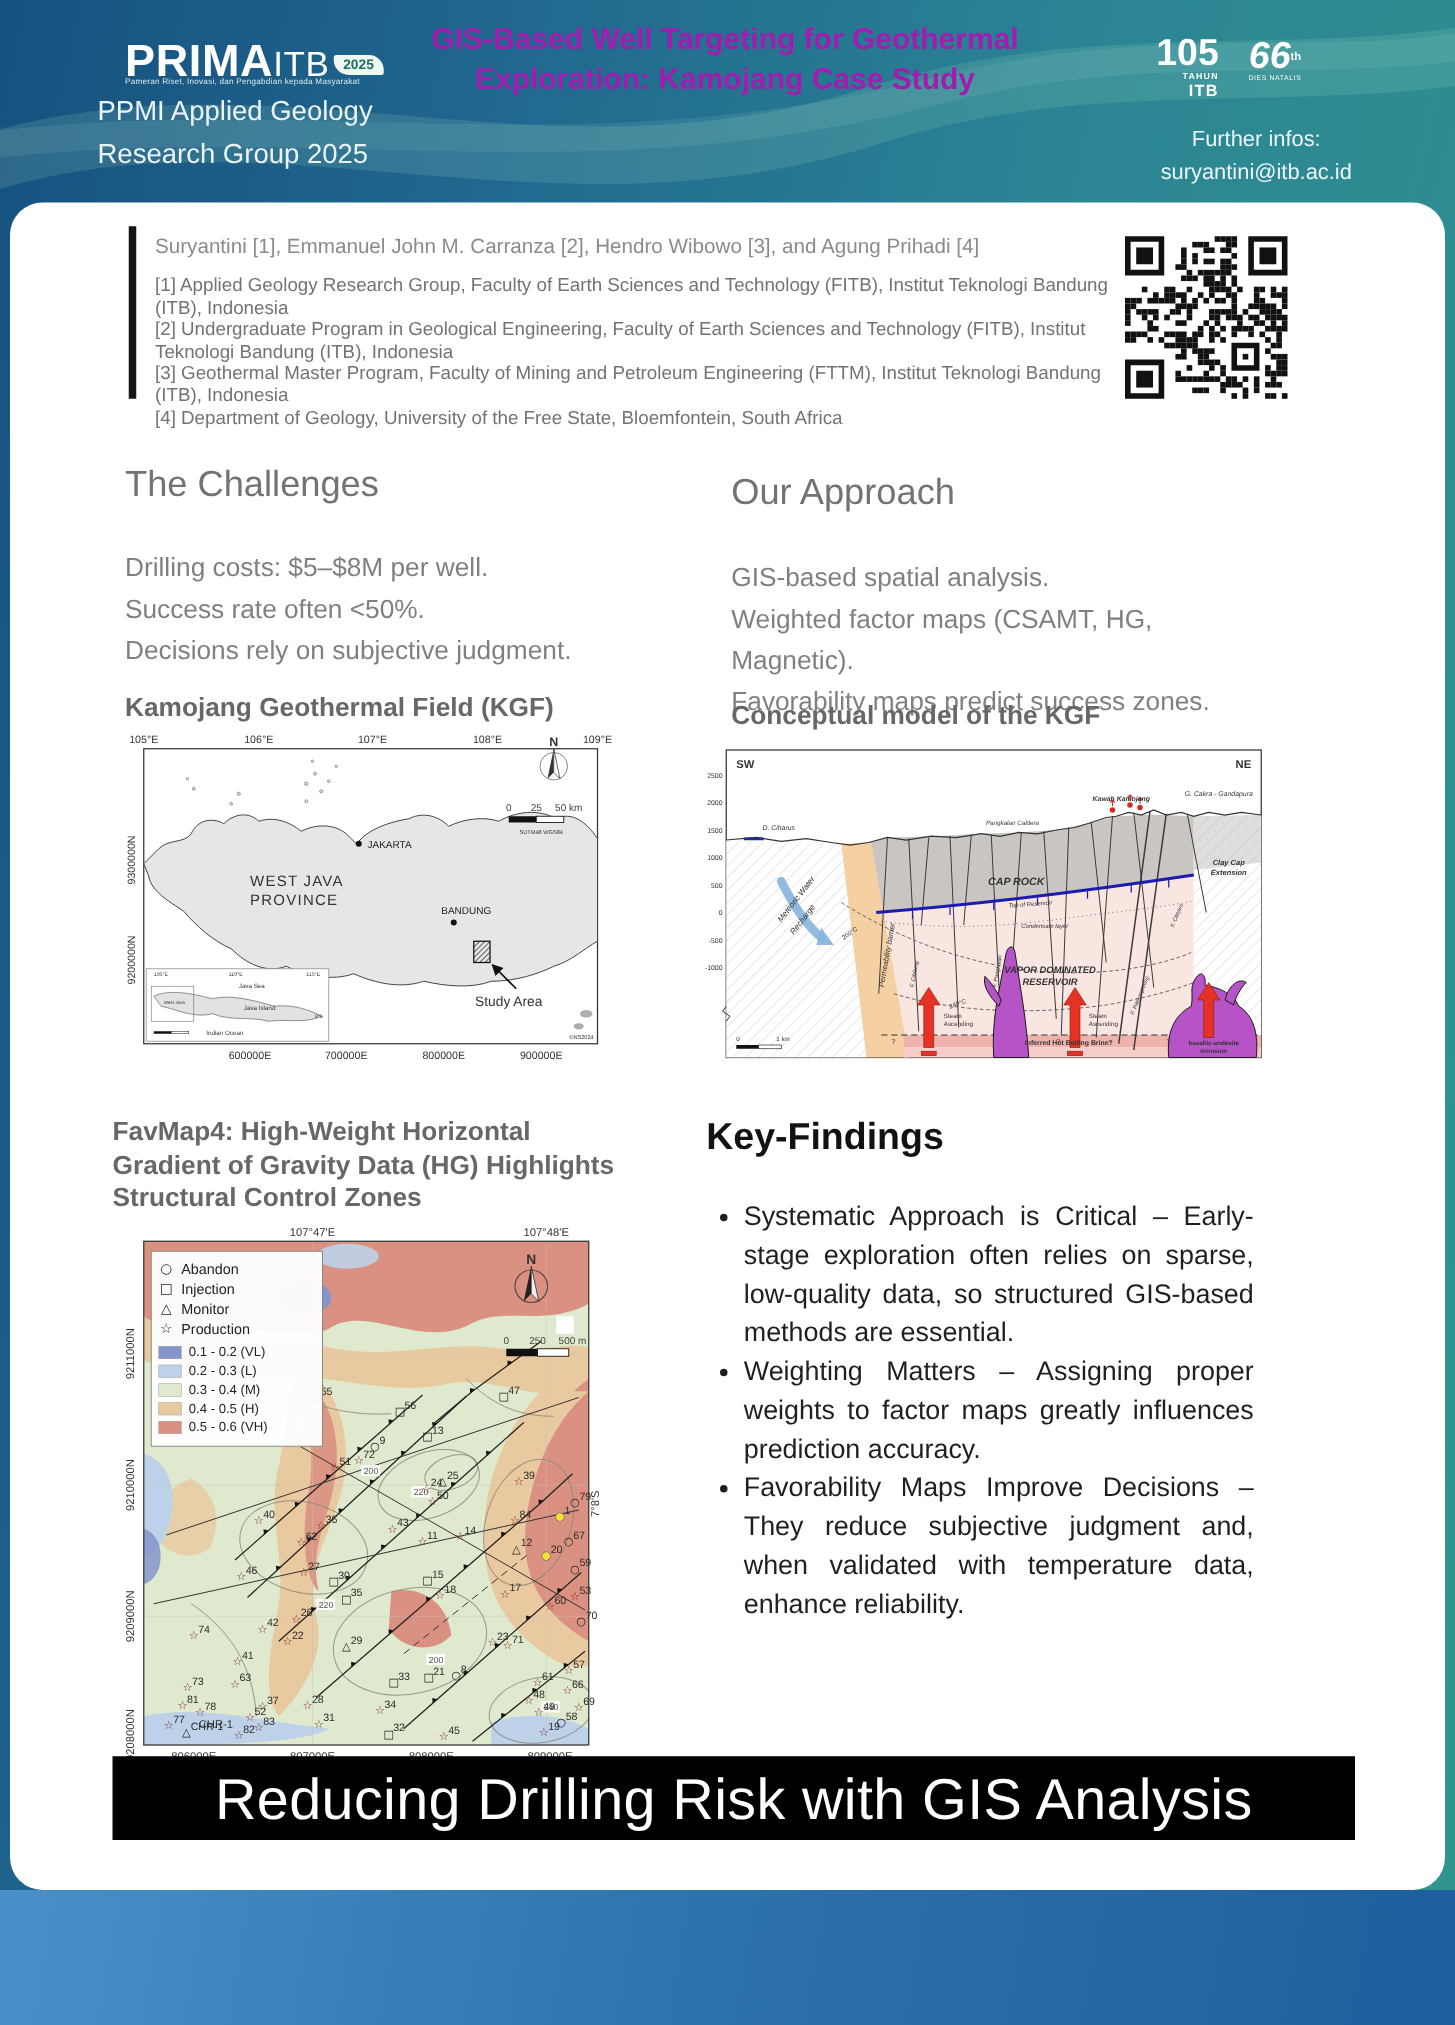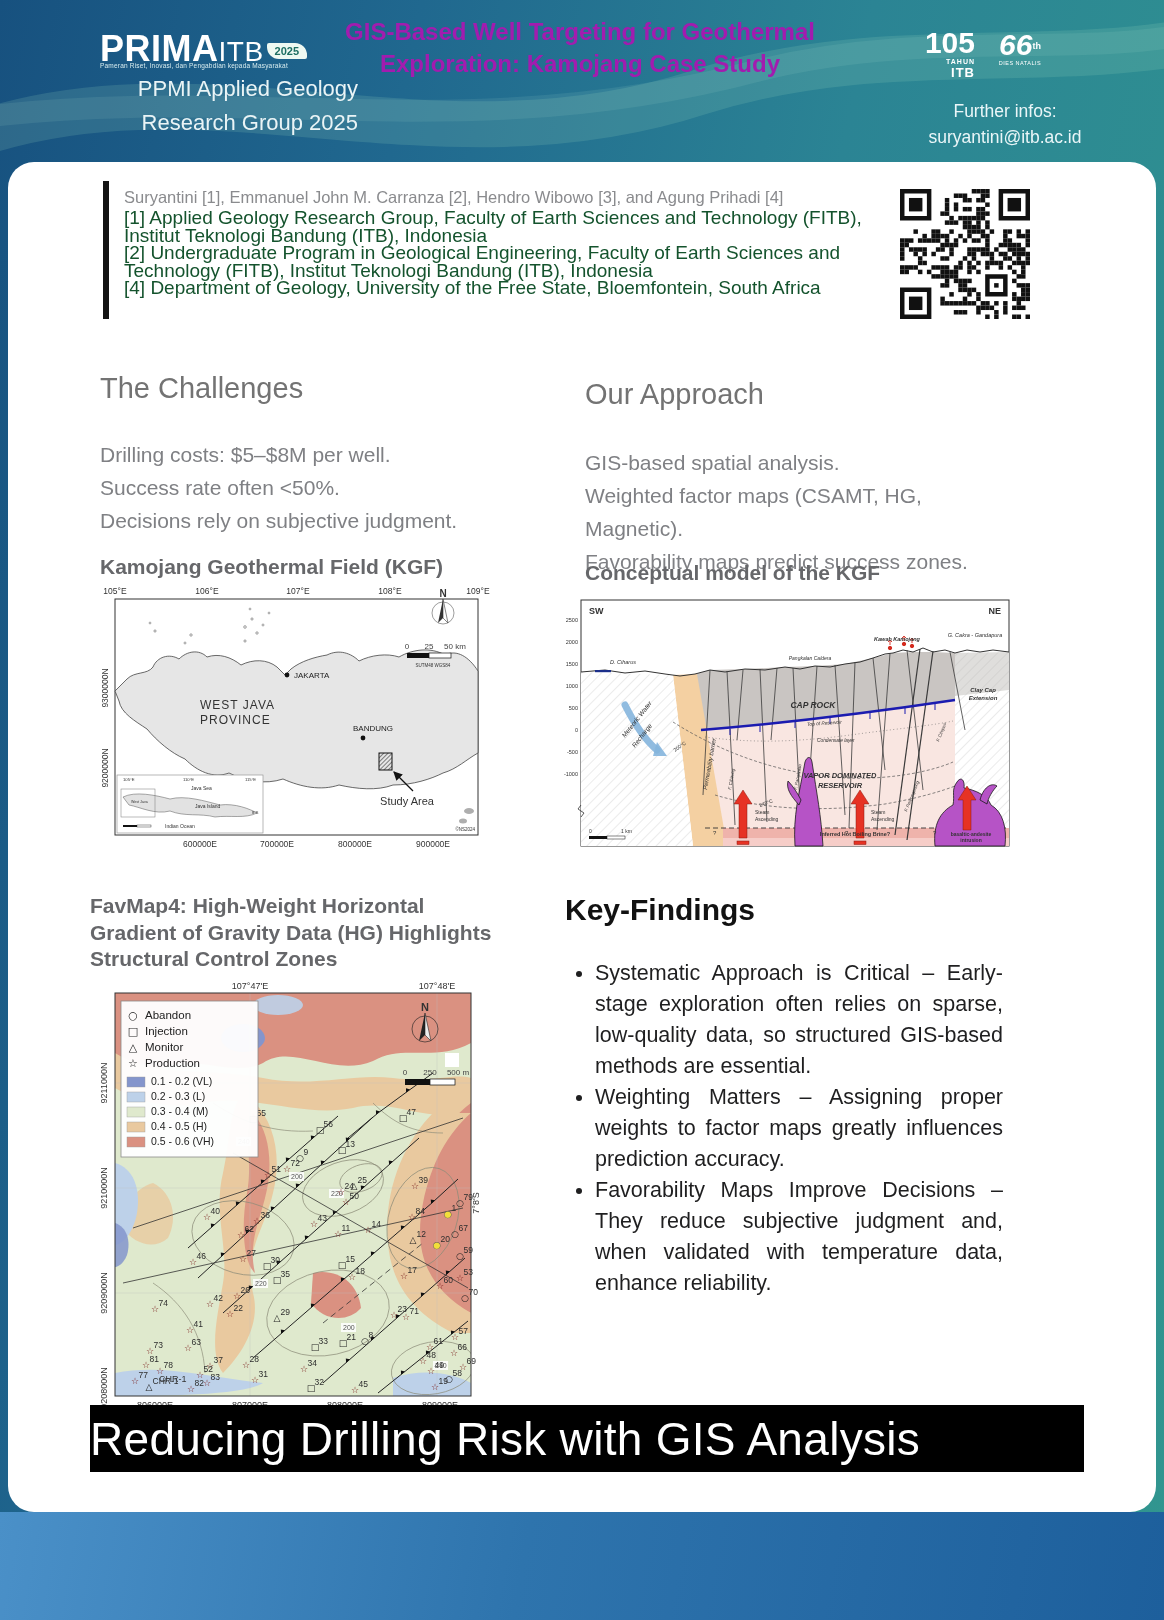--- a/index.html
+++ b/index.html
@@ -11,37 +11,37 @@
   }
   .abs{position:absolute}
   
   .header-wave{left:0;top:0;width:1164px;height:162px;pointer-events:none}
   .prima-logo{left:100px;top:28px;color:#fff;white-space:nowrap}
   .prima-strong{font-size:36px;font-weight:800;letter-spacing:.5px}
   .prima-light{font-size:28px;font-weight:300;letter-spacing:.5px}
   .prima-leaf{display:inline-block;background:#eef9f2;color:#1d6e62;font-size:11px;font-weight:700;
     padding:2px 8px;border-radius:2px 12px 2px 12px;vertical-align:super;margin-left:3px}
   .prima-tag{left:100px;top:62px;width:260px;font-size:6.5px;color:#d7ecef;letter-spacing:.2px}
-  .group-title{left:78px;top:72px;width:280px;text-align:right;color:#eaf4f6;font-size:22px;line-height:1.55}
+  .group-title{left:78px;top:72px;width:280px;text-align:left;color:#eaf4f6;font-size:22px;line-height:1.55}
   .poster-title{left:322px;top:16px;width:516px;text-align:center;color:#a21caf;font-size:24px;font-weight:700;line-height:1.32}
   .logo105{left:905px;top:28px;color:#fff;text-align:right;width:70px}
   .logo105 .big{font-size:30px;font-weight:800;line-height:1}
   .logo105 .small{font-size:7px;font-weight:700;letter-spacing:1px}
   .logo105 .itb{font-size:13px;font-weight:800;letter-spacing:1px}
   .logo66{left:985px;top:30px;color:#fff;width:70px;text-align:center}
   .logo66 .big{font-size:30px;font-weight:800;font-style:italic;line-height:1;display:inline-block}
   .logo66 .th{font-size:9px;font-weight:700;vertical-align:super}
   .logo66 .small{font-size:5.5px;letter-spacing:.5px;line-height:1.3}
   .contact{left:880px;top:98px;width:250px;text-align:center;color:#eaf6f8;font-size:17.5px;line-height:1.5}
   
   .card{left:8px;top:162px;width:1148px;height:1350px;background:#fff;border-radius:26px}
   
   .authors-bar{left:103px;top:181px;width:6px;height:138px;background:#141414}
   .authors-line{left:124px;top:188px;width:760px;font-size:16.5px;color:#8a8b8e}
-  .affils{left:124px;top:209px;width:776px;font-size:19px;color:#14532d;line-height:17.6px}
+  .affils{left:124px;top:220px;width:776px;font-size:15px;color:#737373;line-height:17.6px}
   .qr{left:900px;top:189px;width:130px;height:130px}
   
   .h-gray{font-size:29px;font-weight:400;color:#737373}
   .challenges-h{left:100px;top:372px}
   .approach-h{left:585px;top:378px}
   .body-lines{font-size:21px;color:#7f8084;line-height:33px}
   .challenges-b{left:100px;top:438px;width:420px}
   .approach-b{left:585px;top:446px;width:440px}
   .sub-title{font-size:21px;font-weight:700;color:#66676a}
   .kgf-t{left:100px;top:555px}
@@ -72,21 +72,21 @@
   .leg-cls{font-size:10.5px;fill:#222}
   .maplabel{font-size:8px;fill:#222}
   .it{font-style:italic}
   .model-label{font-size:5.5px;fill:#333}
   
   .kf-h{left:565px;top:893px;font-size:30px;font-weight:700;color:#121212}
   .kf-list{left:565px;top:958px;width:438px;font-size:21.5px;color:#1f1f20;line-height:31px;text-align:justify;
     list-style:disc;padding-left:30px}
   
   .banner{left:90px;top:1405px;width:994px;height:67px;background:#000;color:#fff;
-    display:flex;align-items:center;justify-content:flex-start;font-size:46px;letter-spacing:.3px}
+    display:flex;align-items:center;justify-content:center;font-size:46px;letter-spacing:.3px}
   .footer-band{left:0;top:1512px;width:1164px;height:108px;
     background:linear-gradient(100deg,#4a90c8 0%,#2e74ad 45%,#1d5f9c 100%)}
 </style>
 </head>
 <body>
 
 <svg class="abs header-wave" viewBox="0 0 1164 162">
   <path d="M-40,140 C200,50 430,180 700,92 C880,35 1040,72 1210,38" fill="none" stroke="#9fe0c0" stroke-opacity="0.16" stroke-width="46"></path>
   <path d="M-40,120 C240,80 460,150 760,70 C930,28 1080,60 1210,30" fill="none" stroke="#bfeed8" stroke-opacity="0.10" stroke-width="22"></path>
 </svg>
@@ -112,20 +112,21 @@
   <div>suryantini@itb.ac.id</div>
 </div>
 
 <div class="abs card"></div>
 
 <div class="abs authors-bar"></div>
 <div class="abs authors-line">Suryantini [1], Emmanuel John M. Carranza [2], Hendro Wibowo [3], and Agung Prihadi [4]</div>
 <div class="abs affils">
     <div>[1] Applied Geology Research Group, Faculty of Earth Sciences and Technology (FITB), Institut Teknologi Bandung (ITB), Indonesia</div>
     <div>[2] Undergraduate Program in Geological Engineering, Faculty of Earth Sciences and Technology (FITB), Institut Teknologi Bandung (ITB), Indonesia</div>
+    <div>[3] Geothermal Master Program, Faculty of Mining and Petroleum Engineering (FTTM), Institut Teknologi Bandung (ITB), Indonesia</div>
     <div>[4] Department of Geology, University of the Free State, Bloemfontein, South Africa</div>
   </div>
 
 <svg class="abs qr" viewBox="0 0 29 29">
   <rect x="0" y="0" width="29" height="29" fill="#fff"></rect>
   <g fill="#111">
     <path d="M0,0h7v7h-7z M1,1v5h5v-5z" fill-rule="evenodd"></path>
       <rect x="2" y="2" width="3" height="3"></rect>
     <path d="M22,0h7v7h-7z M23,1v5h5v-5z" fill-rule="evenodd"></path>
       <rect x="24" y="2" width="3" height="3"></rect>

